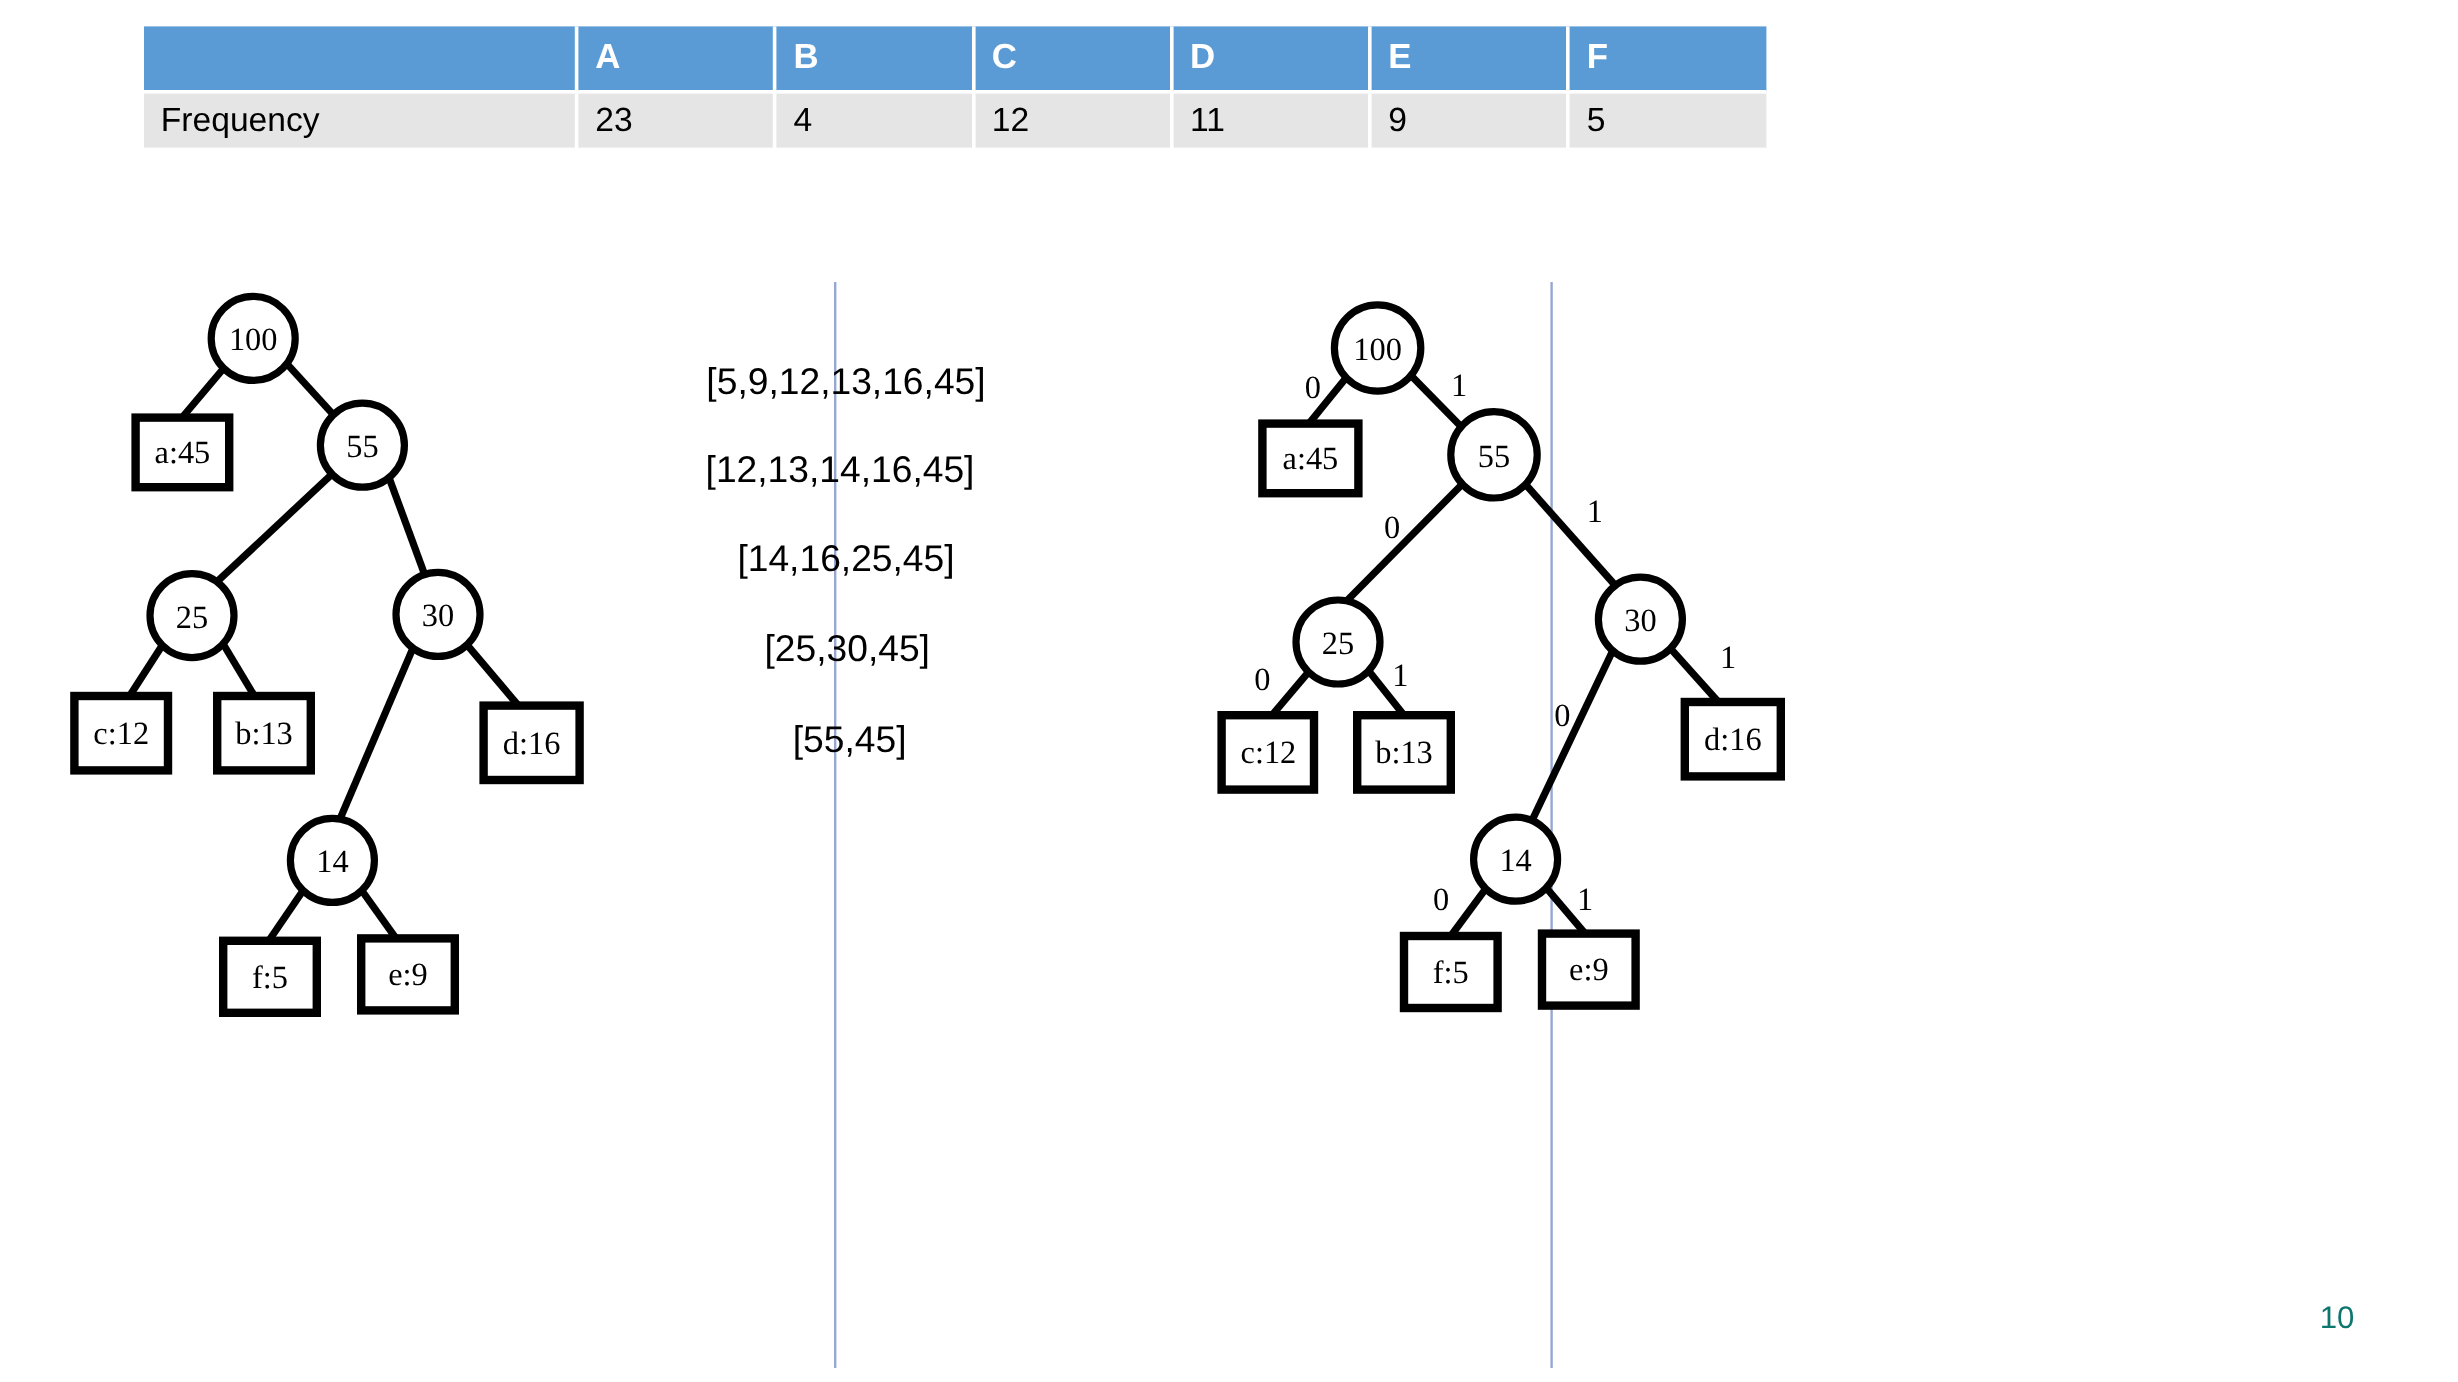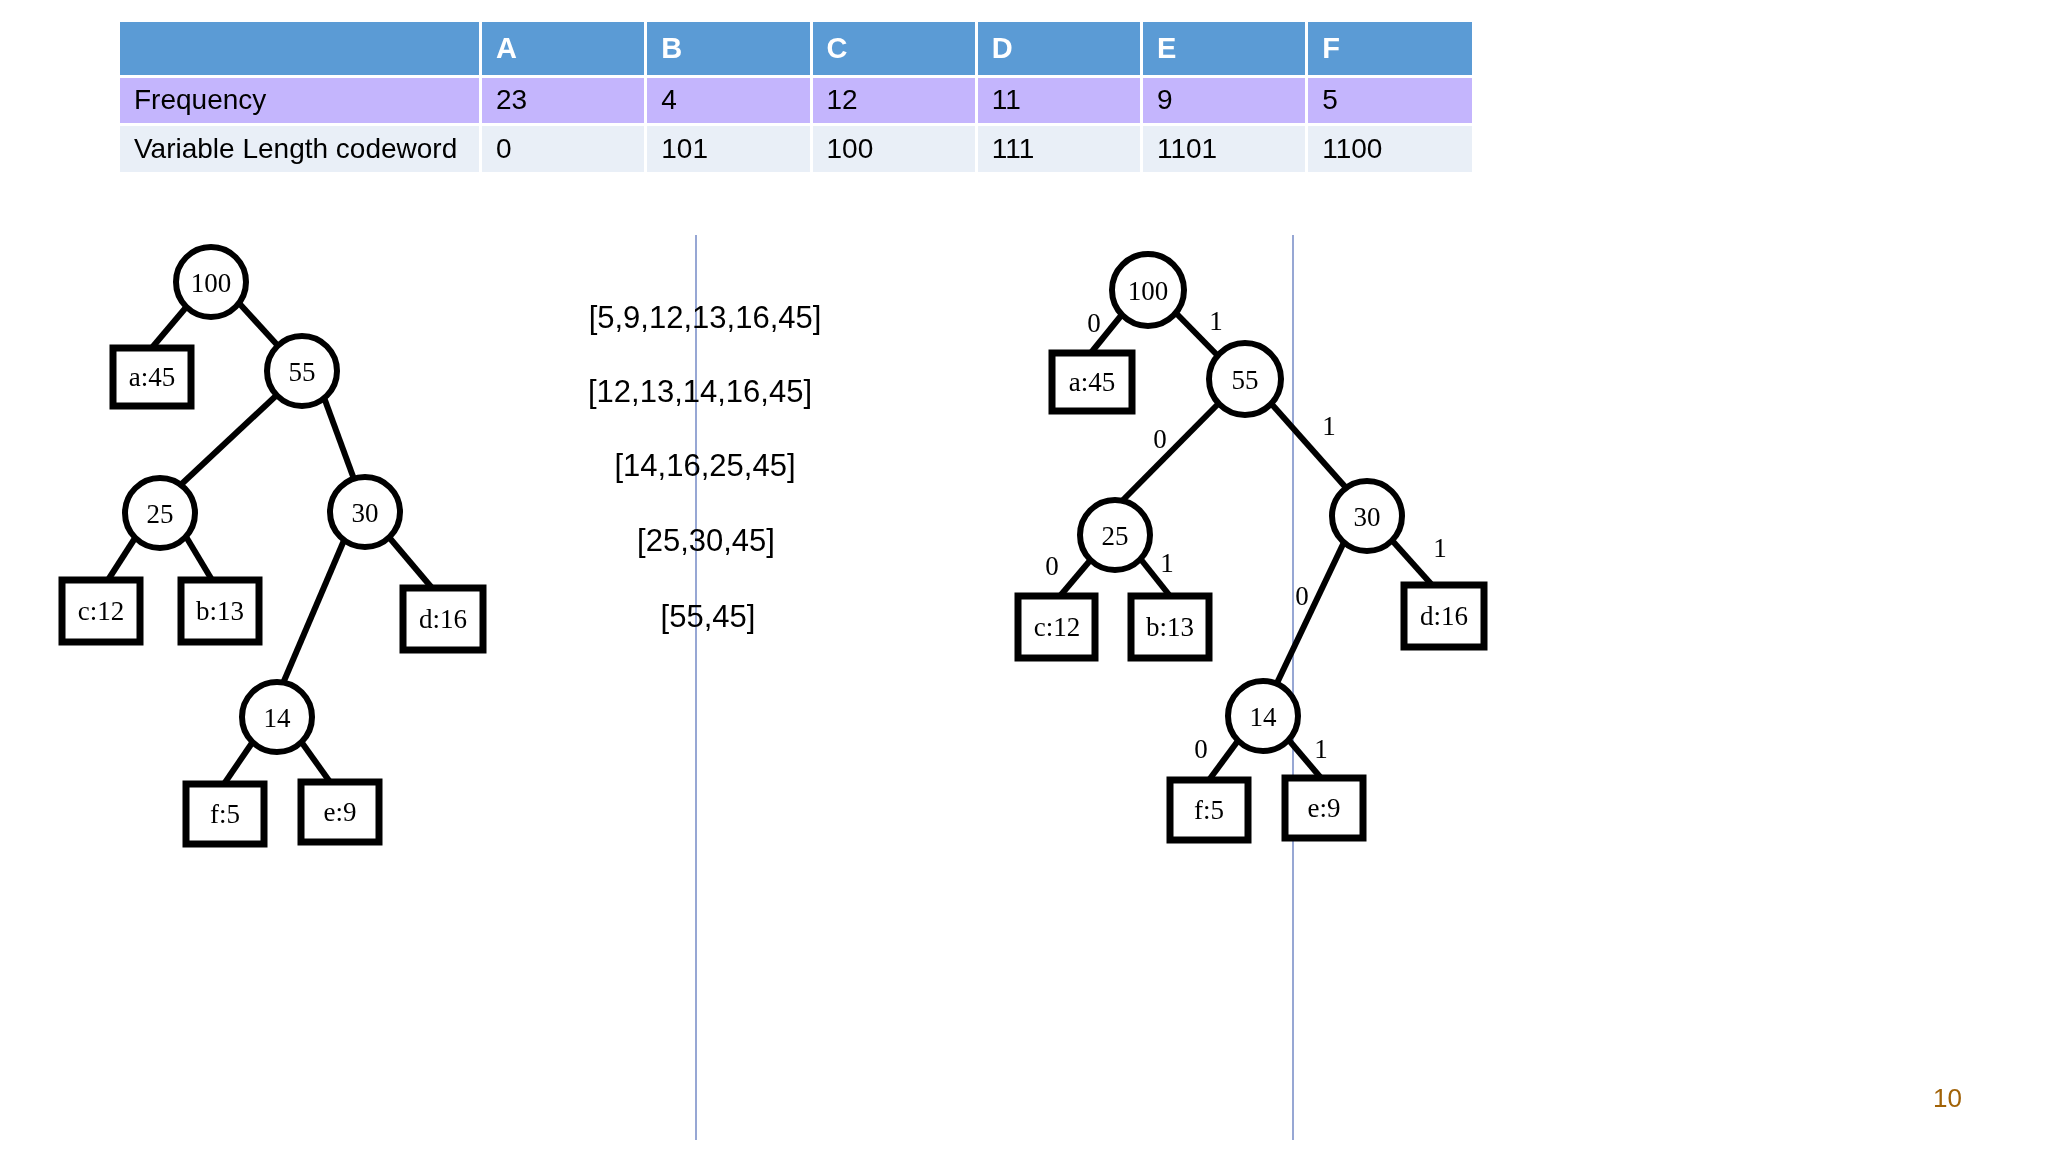--- a/index.html
+++ b/index.html
@@ -37,21 +37,21 @@
 
   .freq-table thead th {
     background: #5b9bd5;
     color: #ffffff;
     font-weight: bold;
     font-size: 29px;
     height: 54px;
     border-bottom: 3px solid #ffffff;
   }
   .row-freq td {
-    background: #c4b5fd;
+    background: #e5e5e5;
     font-size: 28px;
     height: 48px;
     border-bottom: 3px solid #ffffff;
   }
   .row-code td {
     background: #e9eff7;
     font-size: 28px;
     height: 48px;
   }
   .col-label { width: 360px; }
@@ -66,21 +66,21 @@
     height: 972px;
   }
   .canvas svg { display: block; }
 
   
   .page-number {
     position: absolute;
     right: 86px;
     bottom: 38px;
     font-size: 26px;
-    color: #a16207;
+    color: #0f766e;
     font-family: "Liberation Sans", sans-serif;
   }
 
   text.node-label {
     font-family: "Liberation Serif", serif;
     font-size: 27px;
     fill: #000000;
   }
   text.leaf-label {
     font-family: "Liberation Serif", serif;
@@ -134,29 +134,20 @@
   <tbody>
     <tr class="row-freq">
       <td>Frequency</td>
       <td>23</td>
       <td>4</td>
       <td>12</td>
       <td>11</td>
       <td>9</td>
       <td>5</td>
     </tr>
-    <tr class="row-code">
-      <td>Variable Length codeword</td>
-      <td>0</td>
-      <td>101</td>
-      <td>100</td>
-      <td>111</td>
-      <td>1101</td>
-      <td>1100</td>
-    </tr>
   </tbody>
 </table>
 
 <div class="canvas">
 <svg width="2048" height="972" viewBox="0 0 2048 972" xmlns="http://www.w3.org/2000/svg">
 
   <line class="divider" x1="696" y1="55" x2="696" y2="960"></line>
   <line class="divider" x1="1293" y1="55" x2="1293" y2="960"></line>
 
   <g>

